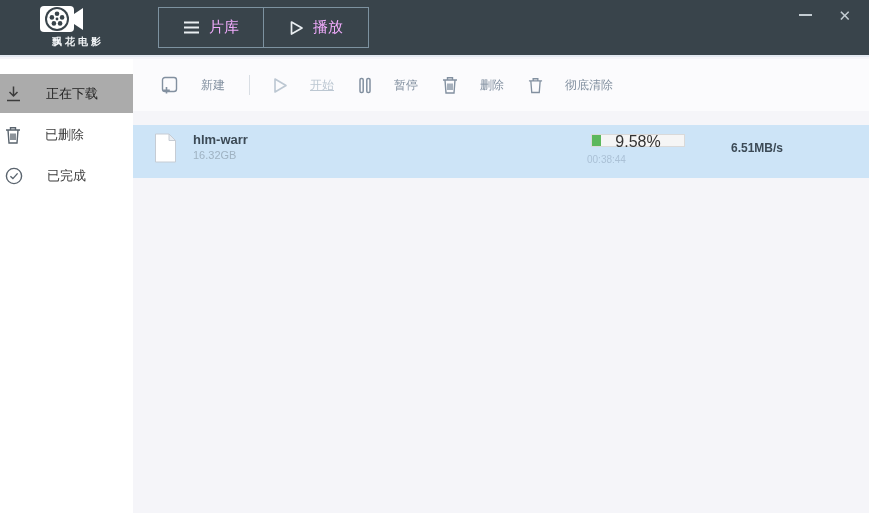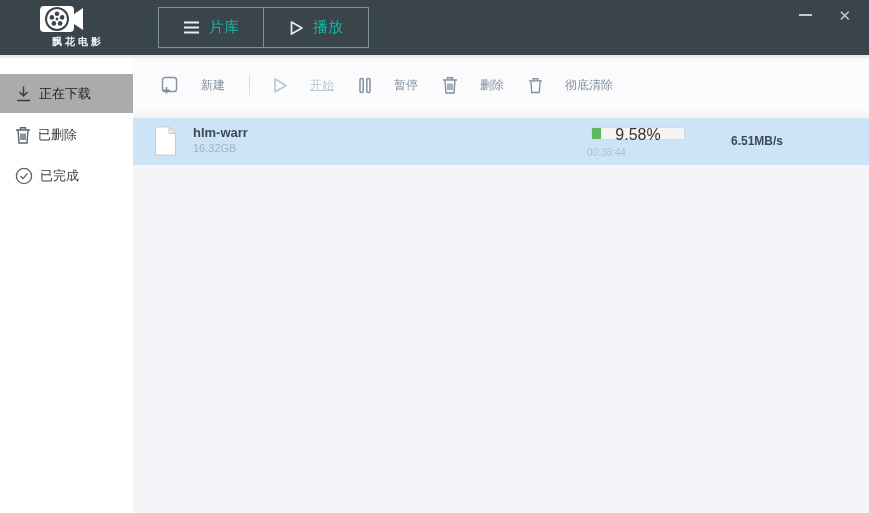--- a/index.html
+++ b/index.html
@@ -8,46 +8,46 @@
   .app { position:relative; width:869px; height:513px; }
 
   
   .header { position:absolute; left:0; top:0; width:869px; height:57px;
             background:#39444b; border-bottom:2px solid #e3e9f1; }
   .logo { position:absolute; left:18px; top:2px; width:86px; text-align:right; }
   .logo-text { display:block; margin-top:-1px; color:#f2f5f7; font-size:10px;
                font-weight:bold; letter-spacing:3px; }
   .tabs { position:absolute; left:158px; top:7px; display:flex; }
   .tab { width:106px; height:41px; display:flex; align-items:center; justify-content:center;
-         gap:9px; border:1px solid #7d92a0; margin-left:-1px; color:#14b8a6;
+         gap:9px; border:1px solid #7d92a0; margin-left:-1px; color:#f0abfc;
          font-size:15px; cursor:pointer; background:transparent; }
   .tab:first-child { margin-left:0; }
   .tab.active { background:#6fb3e1; border-color:#6fb3e1; color:#ffffff; }
   .win-btns { position:absolute; right:18px; top:0; height:30px; display:flex;
               align-items:center; gap:26px; }
   .min-btn { width:13px; height:2px; background:#c3ccd2; cursor:pointer; }
   .close-btn { color:#c3ccd2; font-size:15px; line-height:1; cursor:pointer; }
 
   
   .sidebar { position:absolute; left:0; top:59px; width:133px; height:454px; background:#ffffff; }
-  .side-item { display:flex; align-items:center; gap:7px; height:39px; padding-left:15px;
+  .side-item { display:flex; align-items:center; gap:24px; height:39px; padding-left:5px;
                font-size:13px; color:#3c3c3c; cursor:pointer; margin-bottom:2px; }
   .side-item.active { background:#ababab; color:#222; }
   .sidebar .pad-top { height:15px; }
 
   
   .main { position:absolute; left:133px; top:59px; width:736px; height:454px; background:#f5f5f9; }
   .toolbar { height:52px; background:#fbfbfd; display:flex; align-items:center; padding-left:27px; }
   .tool-btn { display:flex; align-items:center; gap:22px; font-size:12px; color:#8290a0;
               cursor:pointer; margin-right:24px; white-space:nowrap; }
   .tool-btn.disabled { color:#bcc7d2; cursor:default;text-decoration:underline; }
   .tool-sep { width:1px; height:20px; background:#d9dee4; margin:0 22px 0 0; }
 
   
-  .dl-row { position:relative; margin-top:7px; height:47px; background:#cde4f7; cursor:pointer;padding-left:14px; }
+  .dl-row { position:relative; margin-top:14px; height:53px; background:#cde4f7; cursor:pointer;padding-left:14px; }
   .file-ic { position:absolute; left:21px; top:8px; }
   .dl-name { position:absolute; left:60px; top:7px; font-size:13px; color:#3c4a56; font-weight:bold; }
   .dl-size { position:absolute; left:60px; top:24px; font-size:11px; color:#9fb2c2; }
   .prog-wrap { position:absolute; left:458px; top:9px; width:94px; }
   .prog-track { position:relative; width:94px; height:13px; background:#f5f5f5;
                 border:1px solid #d9d9d9; }
   .prog-fill { position:absolute; left:0; top:0; bottom:0; background:#5cb85c; }
   .prog-label { position:absolute; left:0; right:0; top:0; text-align:center;
                 font-size:16px; line-height:13px; color:#333; }
   .dl-time { position:absolute; left:454px; top:29px; font-size:10px; color:#abc1d6; }

